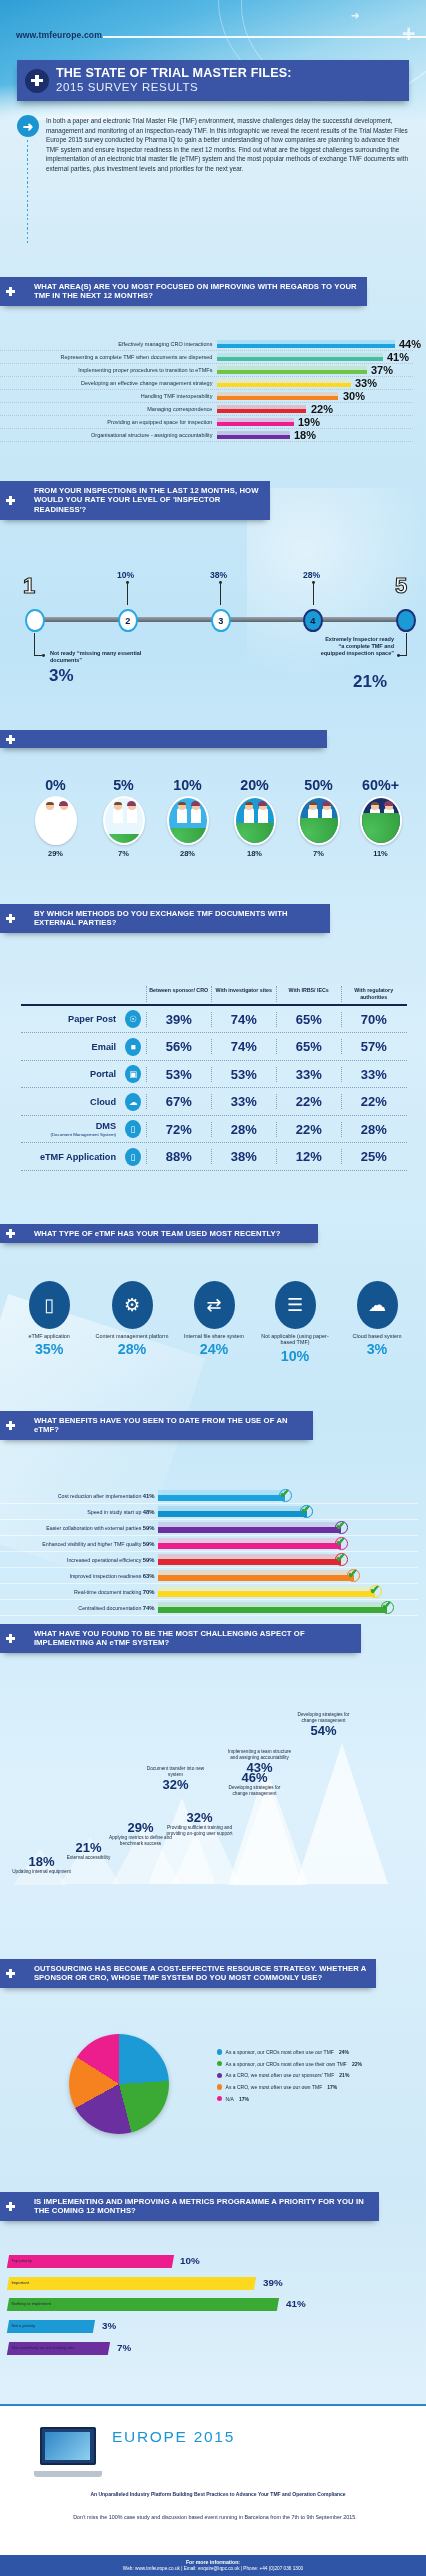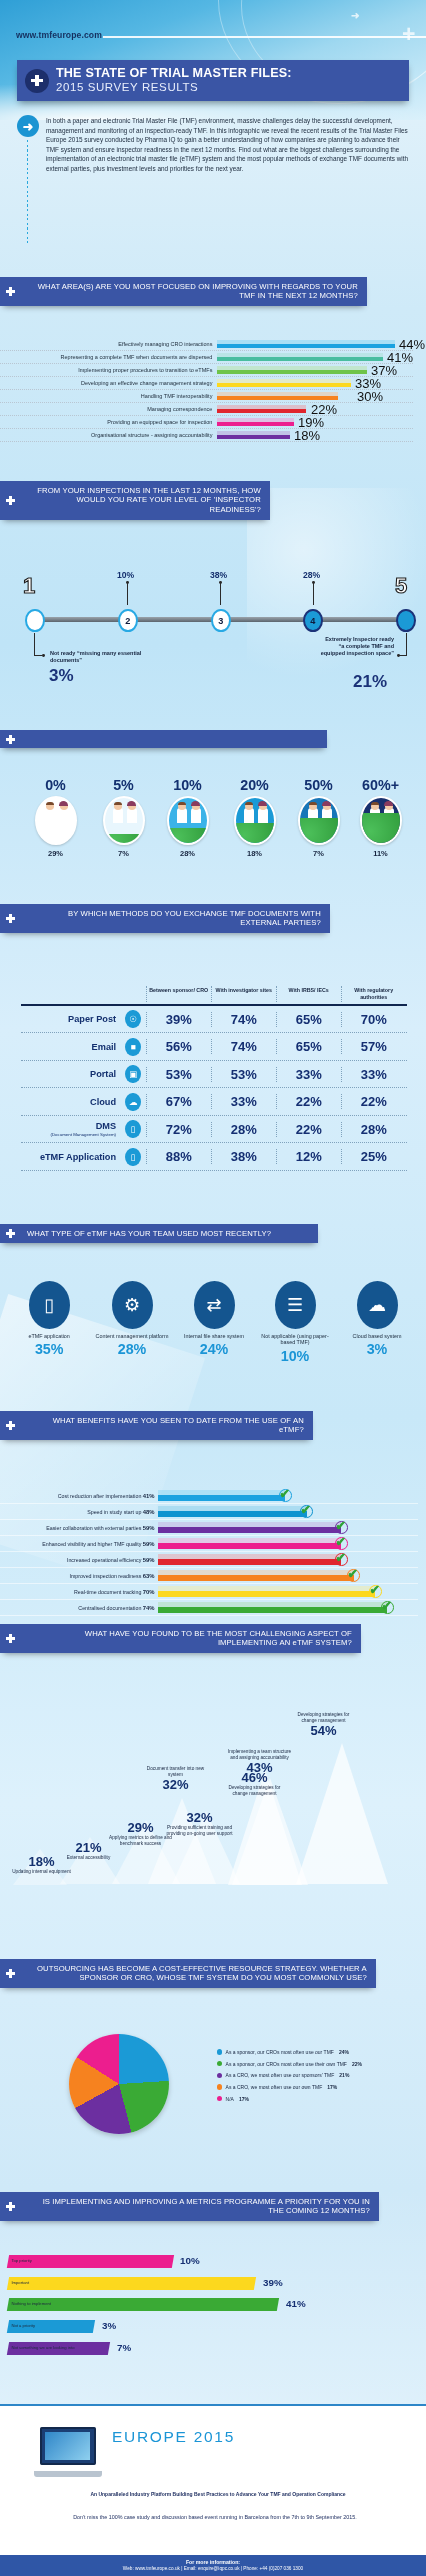--- a/index.html
+++ b/index.html
@@ -41,30 +41,30 @@
   .dotline { position:absolute; left:10.3px; top:25px; width:1.1px; height:103px;
     background:repeating-linear-gradient(180deg,#29a8dd 0 2.3px,transparent 2.3px 4.6px); }
   .introtxt { font-size:6.4px; line-height:9.5px; color:#1c2a3d; padding-top:1.1px;}
 
   
   .sect { position:absolute; background:#3a55a5; box-shadow:0 4px 6.3px -2.9px rgba(0,0,0,.45);
           display:flex; align-items:center; padding:4.6px 9.2px 4.6px 5.7px; }
   .sect .cross { width:9.2px;height:9.2px; flex:0 0 auto;}
   .sect .cross:before{left:3.2px;width:2.9px;height:9.2px;}
   .sect .cross:after{top:3.2px;height:2.9px;width:9.2px;}
-  .sect .stext { margin-left:12px; color:#fff; font-weight:normal; font-size:7.7px; line-height:9.8px; letter-spacing:0.1px;text-align:right;}
+  .sect .stext { margin-left:19px; color:#fff; font-weight:bold; font-size:7.7px; line-height:9.8px; letter-spacing:0.1px;}
 
   
   .hbar-row { display:flex; align-items:center; height:13px; border-bottom:0.6px dotted #b9c6d2; }
   .hbar-lab { width:217px; text-align:right; padding-right:4.6px; font-size:5.5px; color:#22303f; }
   .hbar-track { flex:1; position:relative; height:13px; display:flex; align-items:center;}
   .hbar { height:8.6px; position:relative; }
   .hbar .top { height:4px; opacity:.45; }
   .hbar .bot { height:4.6px; }
-  .hbar-val { position:absolute; font-size:13px; font-weight:normal; color:#111; white-space:nowrap;}
+  .hbar-val { position:absolute; font-size:11px; font-weight:bold; color:#111; white-space:nowrap;}
   .scaleline { position:absolute; height:5.2px; background:linear-gradient(180deg,#9aa3ab,#5b646d); border-radius:1.1px;}
   .node { position:absolute; width:19.5px;height:23px; border-radius:50%; border:2.9px solid #28a9e4; background:#fff;
           display:flex;align-items:center;justify-content:center; font-size:9.2px; font-weight:bold; color:#0e1a3c;}
   .bignum { position:absolute; font-size:22px; font-weight:bold; color:#fff; -webkit-text-stroke:1.1px #1c1c1c; text-stroke:1.1px #1c1c1c;}
   .pctlabel { position:absolute; font-size:8.6px; font-weight:bold; color:#15306e;}
   .leader { position:absolute; width:0.6px; background:#2a2a2a;}
   .leaderdot { position:absolute; width:2.9px;height:2.9px;border-radius:50%;background:#2a2a2a;}
   .endnote { position:absolute; font-size:5.5px; font-weight:bold; color:#16243f; line-height:6.9px;}
   .endbig { position:absolute; font-size:17px; font-weight:bold; color:#1b3278; }
 
@@ -215,21 +215,21 @@
         <div class="hbar-val" style="left: 138px;">33%</div>
       </div>
     </div>
     <div class="hbar-row">
       <div class="hbar-lab">Handling TMF interoperability</div>
       <div class="hbar-track">
         <div class="hbar" style="width: 121px;">
           <div class="top" style="background:#fbbf8d"></div>
           <div class="bot" style="background:#f6821f"></div>
         </div>
-        <div class="hbar-val" style="left: 140px;">30%</div>
+        <div class="hbar-val" style="left: 126px;">30%</div>
       </div>
     </div>
     <div class="hbar-row">
       <div class="hbar-lab">Managing correspondence</div>
       <div class="hbar-track">
         <div class="hbar" style="width: 89px;">
           <div class="top" style="background:#ef8f94"></div>
           <div class="bot" style="background:#e0262e"></div>
         </div>
         <div class="hbar-val" style="left: 94px;">22%</div>

